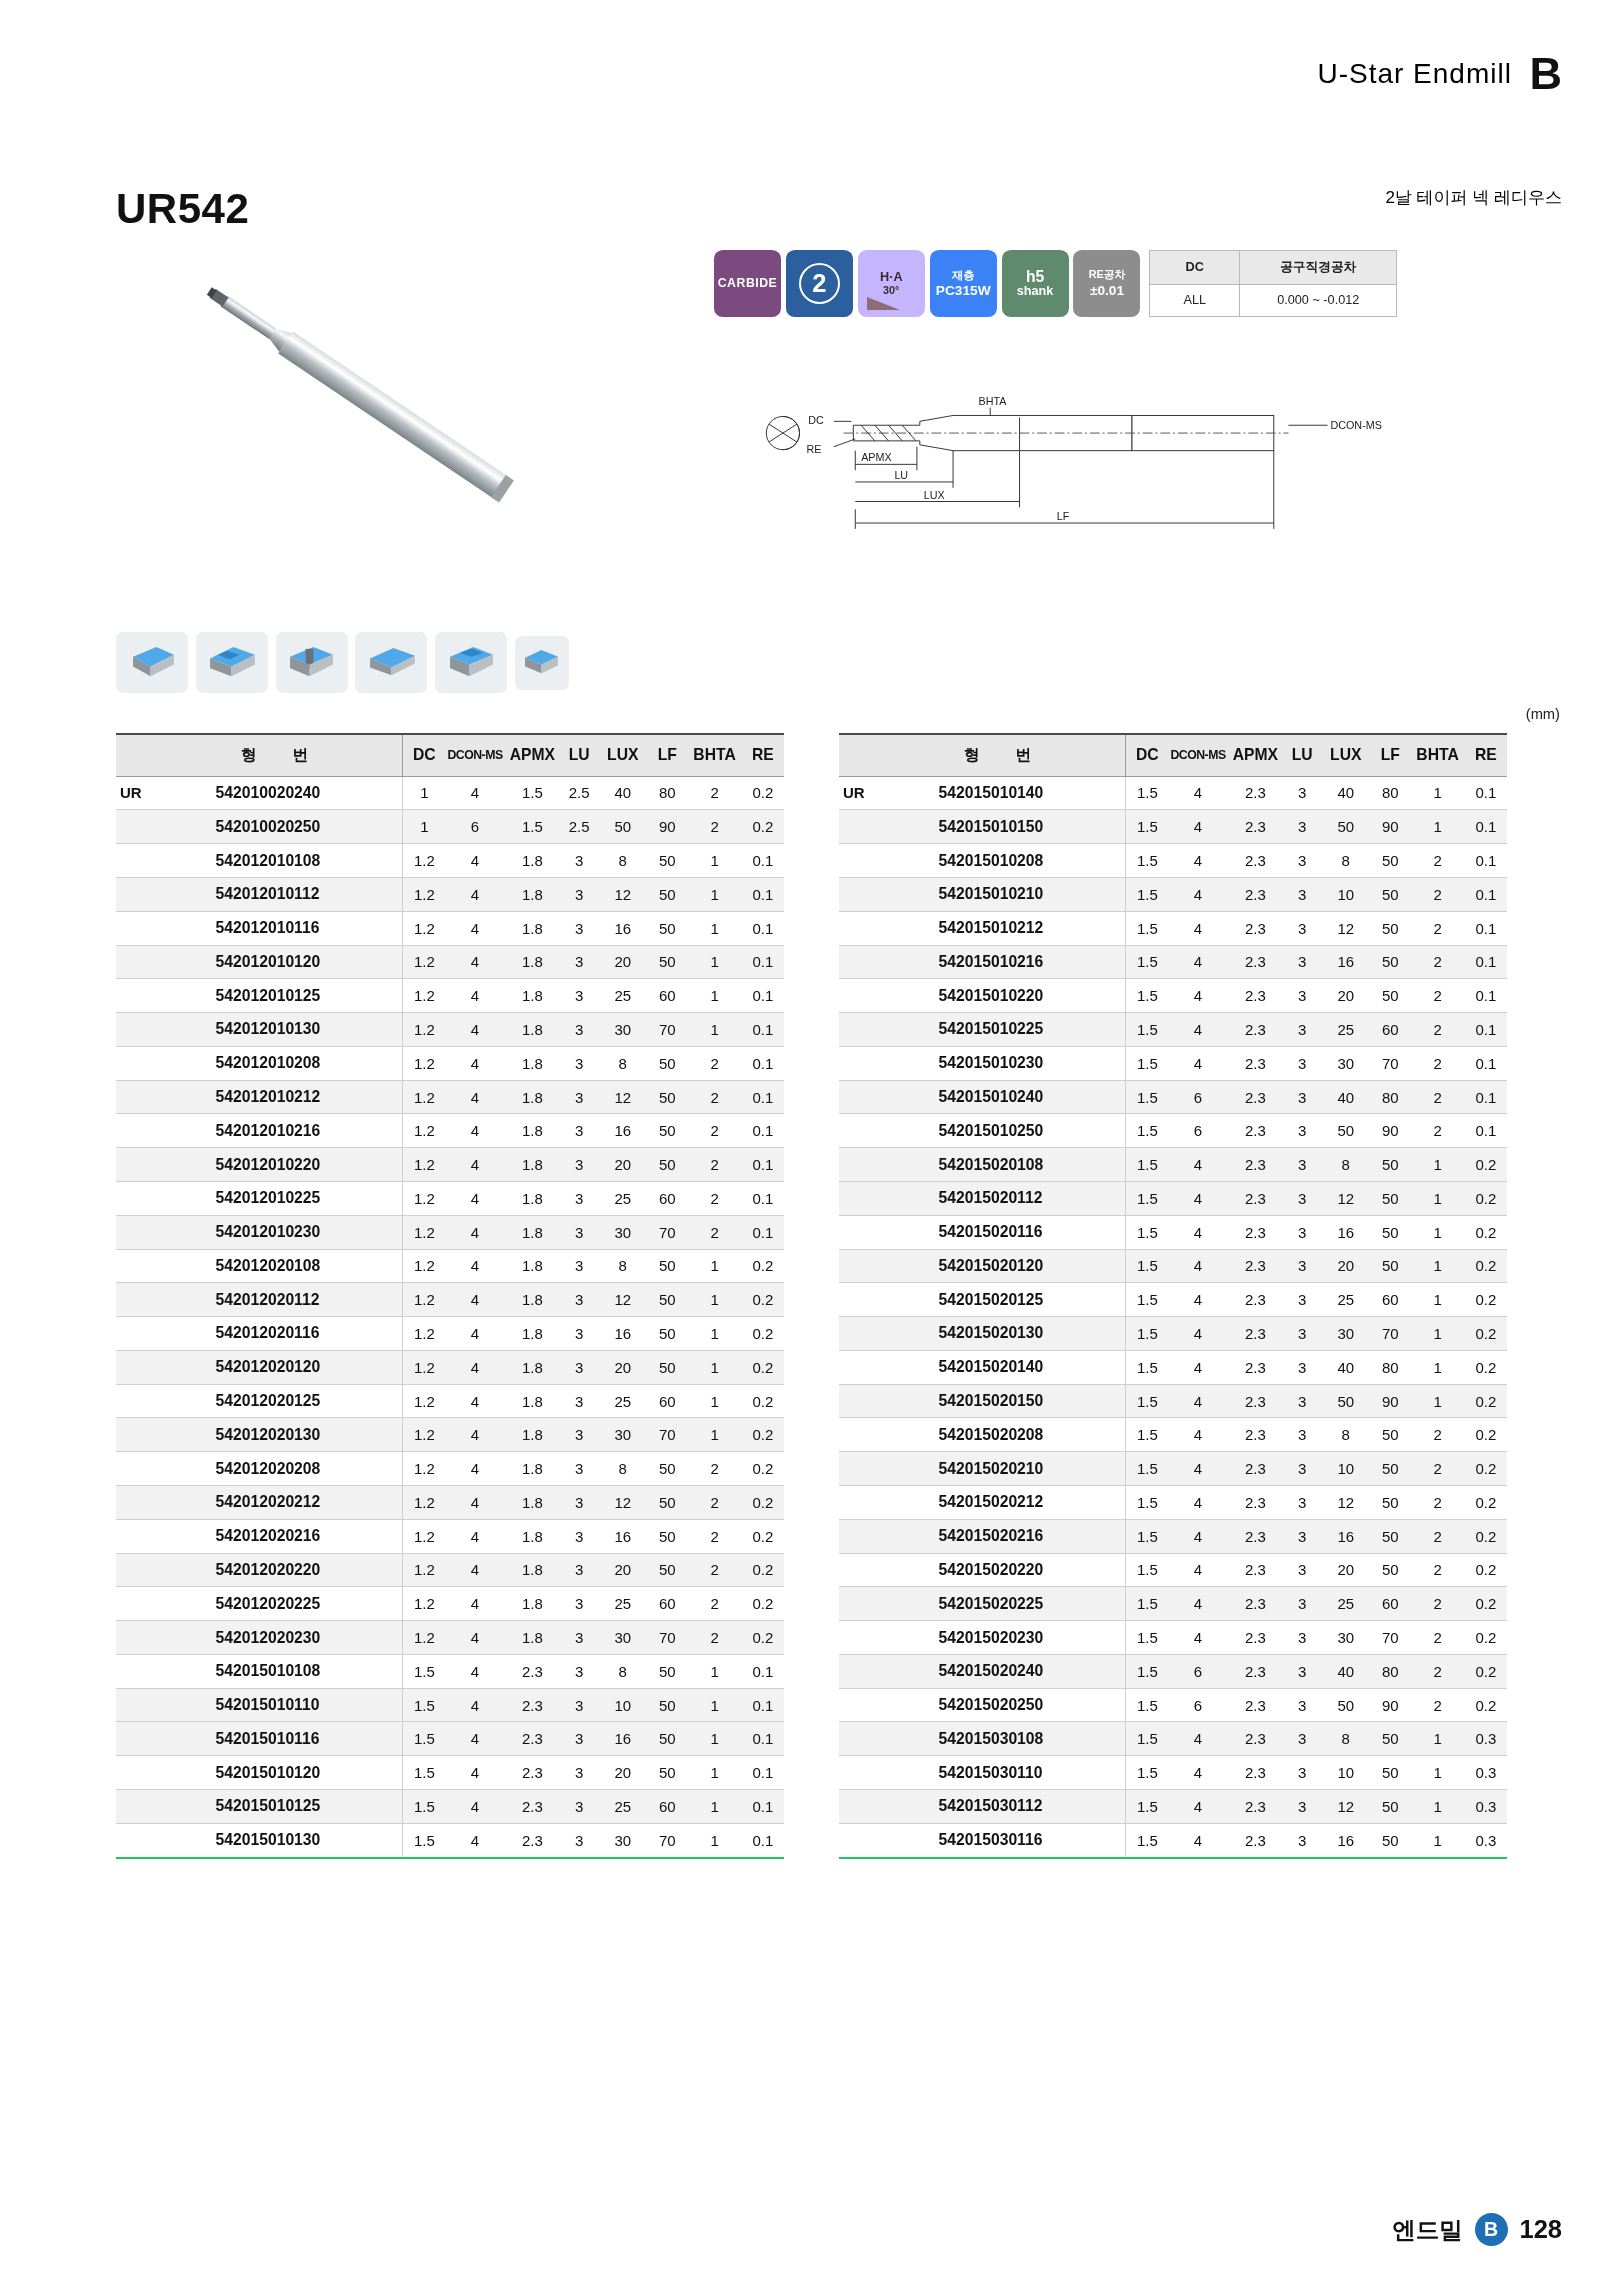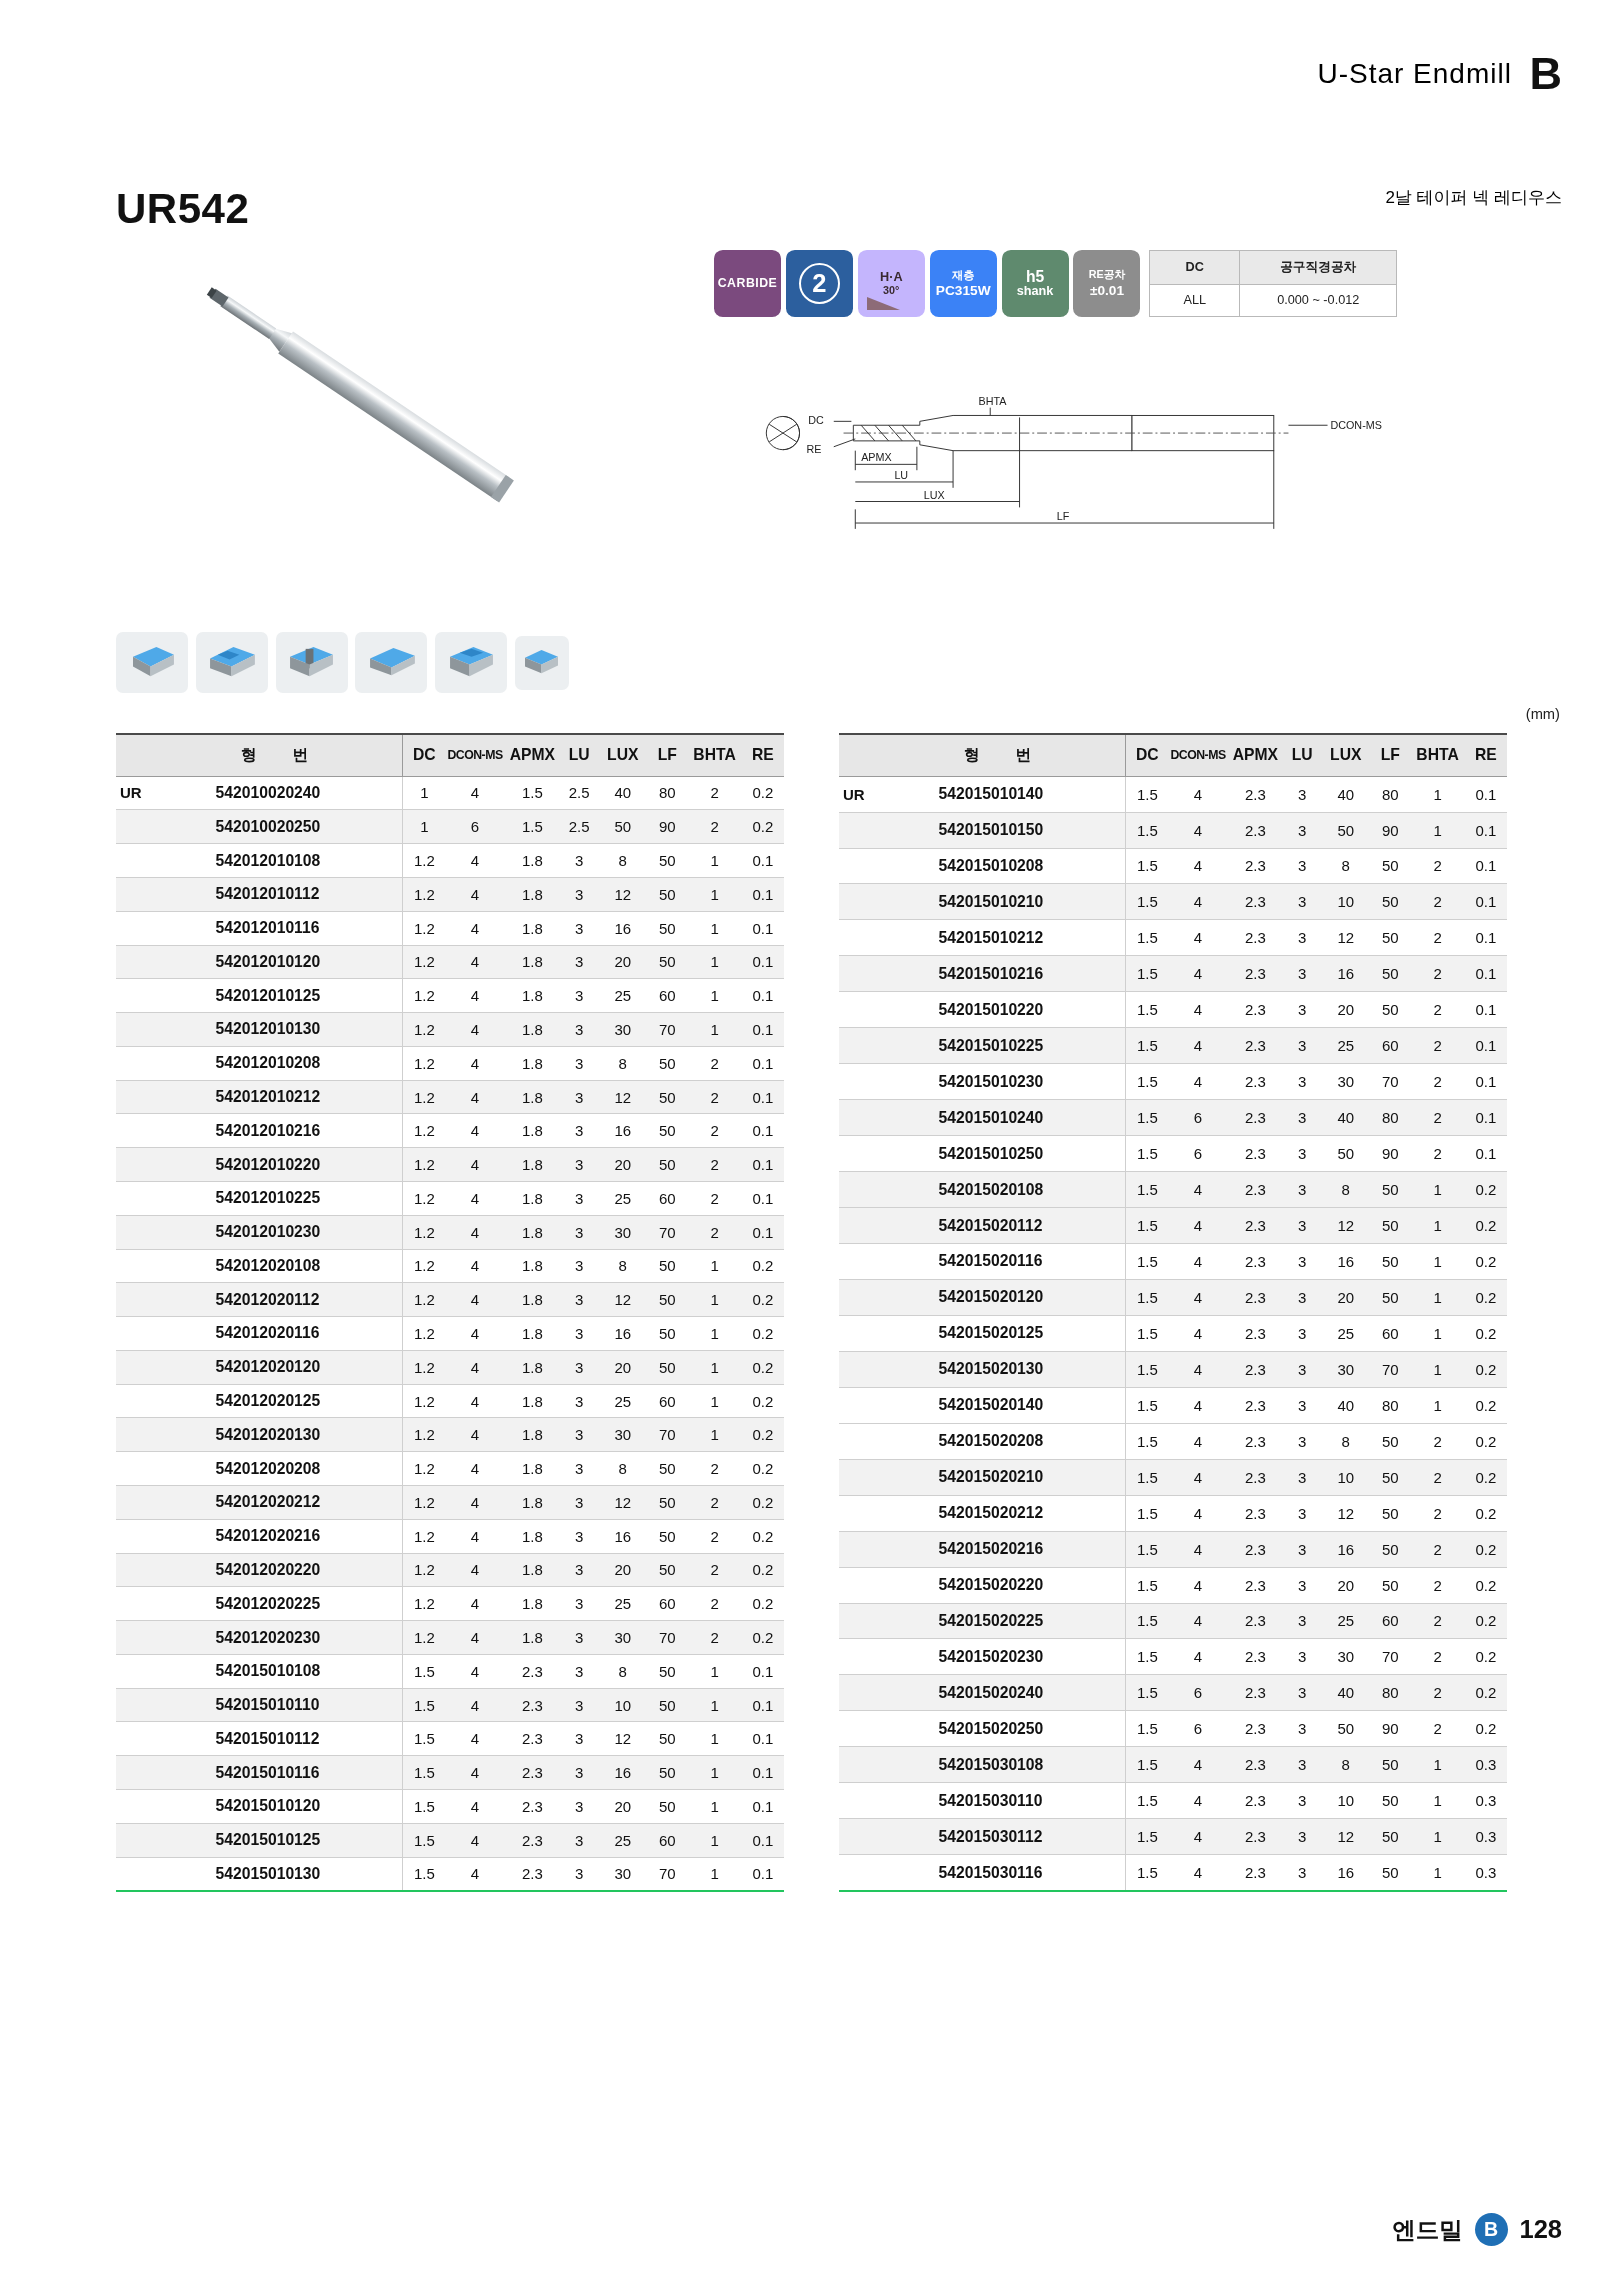--- a/index.html
+++ b/index.html
@@ -686,32 +686,20 @@
             <td class="name">542015010110</td>
             <td>1.5</td>
             <td>4</td>
             <td>2.3</td>
             <td>3</td>
             <td>10</td>
             <td>50</td>
             <td>1</td>
             <td>0.1</td>
           </tr>
-          <tr>
-            <td class="pfx"></td>
-            <td class="name">542015010112</td>
-            <td>1.5</td>
-            <td>4</td>
-            <td>2.3</td>
-            <td>3</td>
-            <td>12</td>
-            <td>50</td>
-            <td>1</td>
-            <td>0.1</td>
-          </tr>
           <tr class="alt">
             <td class="pfx"></td>
             <td class="name">542015010116</td>
             <td>1.5</td>
             <td>4</td>
             <td>2.3</td>
             <td>3</td>
             <td>16</td>
             <td>50</td>
             <td>1</td>
@@ -993,20 +981,32 @@
             <td class="name">542015020140</td>
             <td>1.5</td>
             <td>4</td>
             <td>2.3</td>
             <td>3</td>
             <td>40</td>
             <td>80</td>
             <td>1</td>
             <td>0.2</td>
           </tr>
+          <tr class="alt">
+            <td class="pfx"></td>
+            <td class="name">542015020150</td>
+            <td>1.5</td>
+            <td>4</td>
+            <td>2.3</td>
+            <td>3</td>
+            <td>50</td>
+            <td>90</td>
+            <td>1</td>
+            <td>0.2</td>
+          </tr>
           <tr>
             <td class="pfx"></td>
             <td class="name">542015020208</td>
             <td>1.5</td>
             <td>4</td>
             <td>2.3</td>
             <td>3</td>
             <td>8</td>
             <td>50</td>
             <td>2</td>

